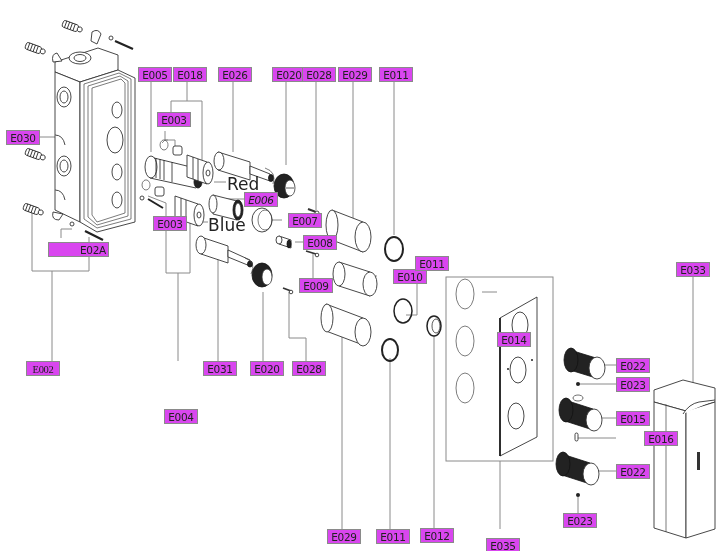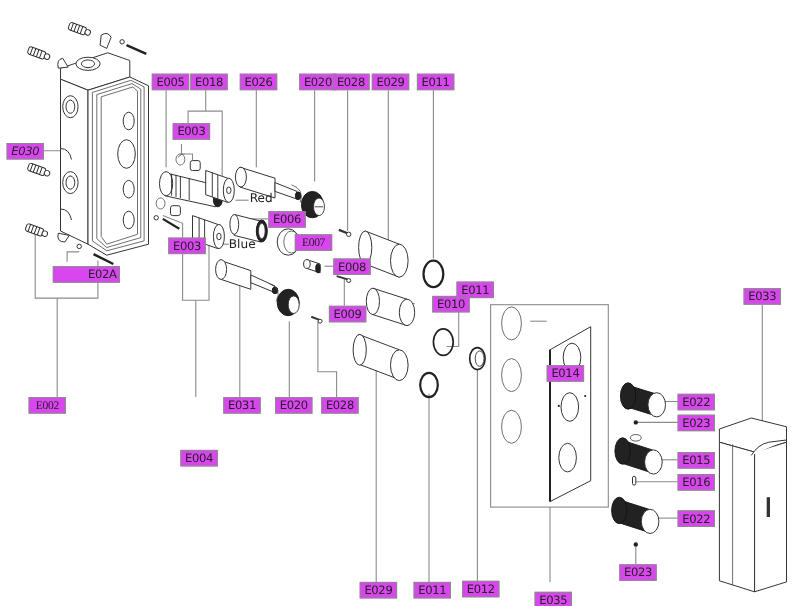--- a/index.html
+++ b/index.html
@@ -1,19 +1,19 @@
 <!DOCTYPE html>
 <html><head>
 <meta charset="utf-8">
 <style>
   html, body { margin: 0; padding: 0; background: #ffffff; }
   body { width: 722px; height: 551px; overflow: hidden; position: relative; font-family: "DejaVu Sans", sans-serif; }
   #diagram { position: absolute; left: 0; top: 0; width: 722px; height: 551px; }
   .lbl { position: absolute; height: 15px; padding: 0 2px; border: 1px solid #8a8a8a; background: #d946ef; font-family: "DejaVu Sans", sans-serif; font-size: 10.5px; line-height: 15px; color: #222; letter-spacing: -0.3px; white-space: nowrap; box-sizing: border-box; text-align: center; min-width: 34px; }
-  .tag { position: absolute; font-family: "DejaVu Sans", sans-serif; font-size: 11px; color: #222; }
+  .tag { position: absolute; font-family: "DejaVu Sans", sans-serif; font-size: 17px; color: #222; }
   .ln { stroke: #8a8a8a; stroke-width: 1; fill: none; }
   .part { stroke: #333; stroke-width: 0.9; fill: #fff; }
   .part-thin { stroke: #444; stroke-width: 0.7; fill: none; }
   .dark { fill: #222; stroke: #111; stroke-width: 0.8; }
   .hatch { stroke: #222; stroke-width: 0.8; }
 </style>
 </head>
 <body>
 
 <svg id="diagram" viewBox="0 0 722 551" xmlns="http://www.w3.org/2000/svg">
@@ -332,45 +332,45 @@
 
 <div class="lbl" style="left:138px;top:67px;">E005</div>
 <div class="lbl" style="left:173px;top:67px;">E018</div>
 <div class="lbl" style="left:218px;top:67px;">E026</div>
 <div class="lbl" style="left:272px;top:67px;">E020</div>
 <div class="lbl" style="left:302px;top:67px;">E028</div>
 <div class="lbl" style="left:338px;top:67px;">E029</div>
 <div class="lbl" style="left:379px;top:67px;">E011</div>
 
 <div class="lbl" style="left:157px;top:112px;">E003</div>
-<div class="lbl" style="left:6px;top:130px;font-style:italic;">E030</div>
+<div class="lbl" style="left:6px;top:130px;">E030</div>
 
 <div class="tag" style="left:227px;top:174px;">Red</div>
 <div class="tag" style="left:208px;top:215px;">Blue</div>
 
-<div class="lbl" style="left:244px;top:192px;">E006</div>
+<div class="lbl" style="left:244px;top:192px;font-style:italic;">E006</div>
 <div class="lbl" style="left:153px;top:216px;">E003</div>
-<div class="lbl" style="left:268px;top:213px;font-family:Liberation Serif, serif;">E007</div>
+<div class="lbl" style="left:288px;top:213px;">E007</div>
 <div class="lbl" style="left:303px;top:235px;">E008</div>
 <div class="lbl" style="left:48px;top:242px;padding-left:31px;">E02A</div>
 <div class="lbl" style="left:393px;top:269px;">E010</div>
 <div class="lbl" style="left:299px;top:278px;">E009</div>
 <div class="lbl" style="left:415px;top:256px;">E011</div>
 <div class="lbl" style="left:497px;top:285px;margin-top:47px;">E014</div>
 <div class="lbl" style="left:676px;top:262px;">E033</div>
 
 <div class="lbl" style="left:26px;top:361px;font-family:Liberation Serif, serif;">E002</div>
 <div class="lbl" style="left:164px;top:361px;margin-top:48px;">E004</div>
 <div class="lbl" style="left:203px;top:361px;">E031</div>
 <div class="lbl" style="left:250px;top:361px;">E020</div>
 <div class="lbl" style="left:292px;top:361px;">E028</div>
 
 <div class="lbl" style="left:616px;top:358px;">E022</div>
 <div class="lbl" style="left:616px;top:377px;">E023</div>
 <div class="lbl" style="left:616px;top:411px;">E015</div>
-<div class="lbl" style="left:616px;top:431px;">E016</div>
+<div class="lbl" style="left:644px;top:431px;">E016</div>
 <div class="lbl" style="left:616px;top:464px;">E022</div>
 <div class="lbl" style="left:563px;top:513px;">E023</div>
 
 <div class="lbl" style="left:327px;top:529px;">E029</div>
 <div class="lbl" style="left:376px;top:529px;">E011</div>
 <div class="lbl" style="left:420px;top:528px;">E012</div>
 <div class="lbl" style="left:486px;top:538px;">E035</div>
 
 </body></html>

